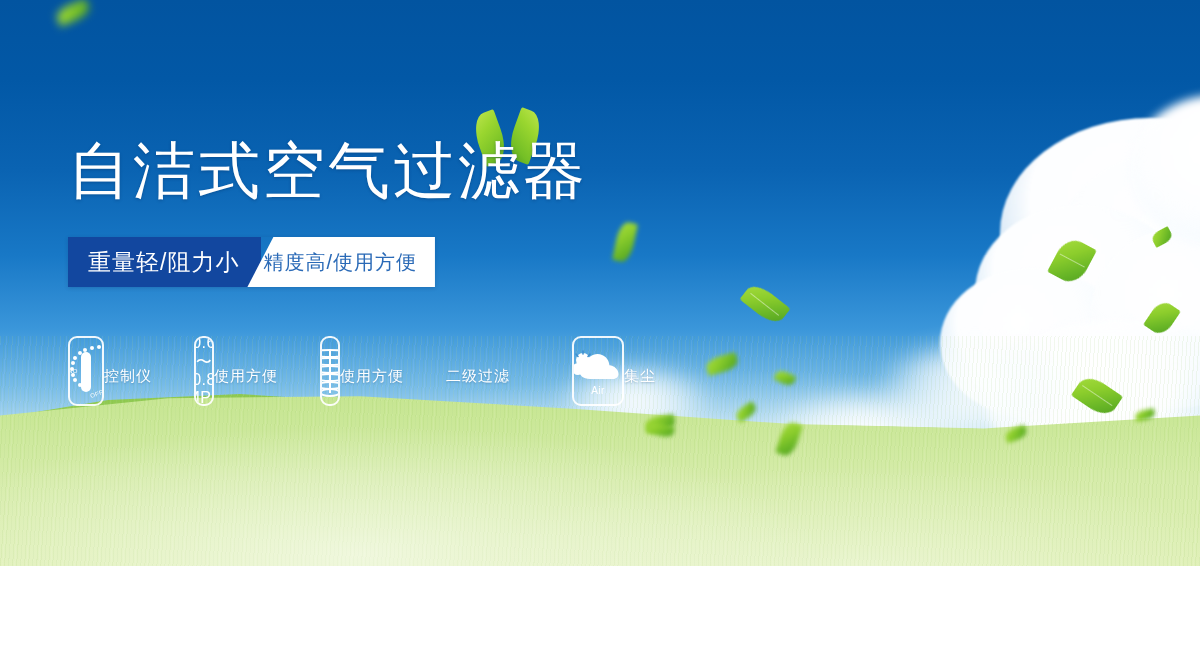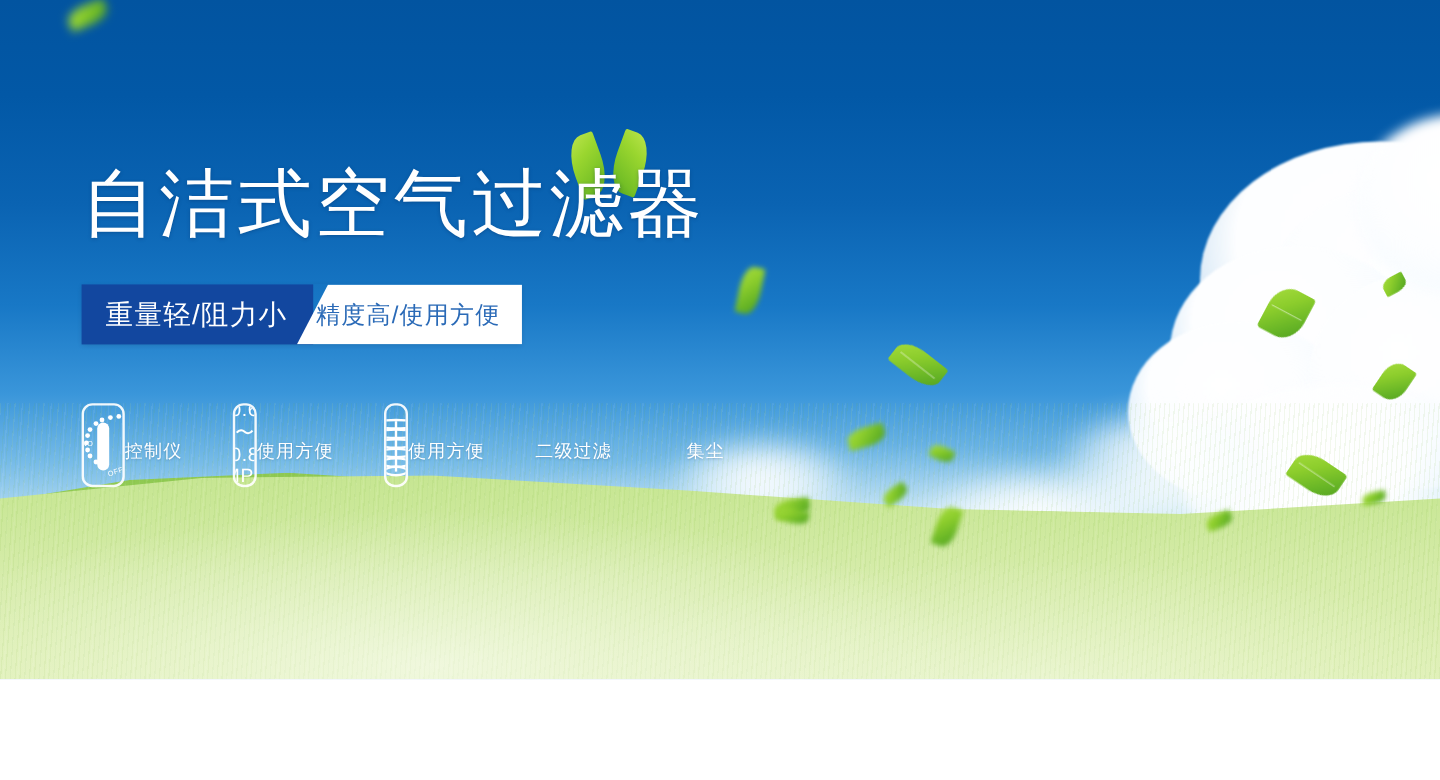--- a/index.html
+++ b/index.html
@@ -435,17 +435,34 @@
         </div>
       </div>
       <div class="feature-label">使用方便</div>
     </div>
 
     <div class="feature">
       <div class="feature-label">二级过滤</div>
     </div>
 
     <div class="feature">
+      <div class="feature-box">
+        <div class="cloudicon">
+          <svg width="56" height="34" viewBox="0 0 56 34" aria-hidden="true">
+            <g fill="#ffffff">
+              <circle cx="13" cy="11" r="7"></circle>
+              <circle cx="8" cy="20" r="6"></circle>
+              <path d="M20 30 C13 30 9 26 9 21 C9 17 12 14 16 13.6 C17.5 8.5 22 5 27.5 5 C34 5 39 10 39.4 16.2 C44.5 16.6 48.5 20.6 48.5 25 C48.5 28 46 30 42.5 30 Z"></path>
+            </g>
+            <g stroke="#3f8fd0" stroke-width="1.6" fill="none" stroke-linecap="round">
+              <line x1="13" y1="2" x2="13" y2="5"></line>
+              <line x1="20" y1="5" x2="18" y2="7.5"></line>
+              <line x1="6" y1="5" x2="8" y2="7.5"></line>
+            </g>
+          </svg>
+          <span class="label">Air</span>
+        </div>
+      </div>
       <div class="feature-label">集尘</div>
     </div>
 
   </div>
 </div>
 
 </body></html>

